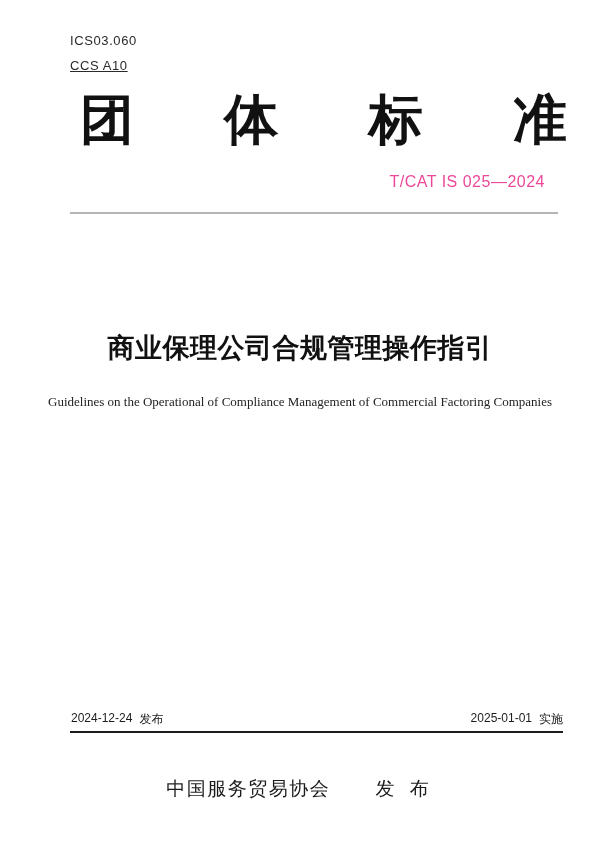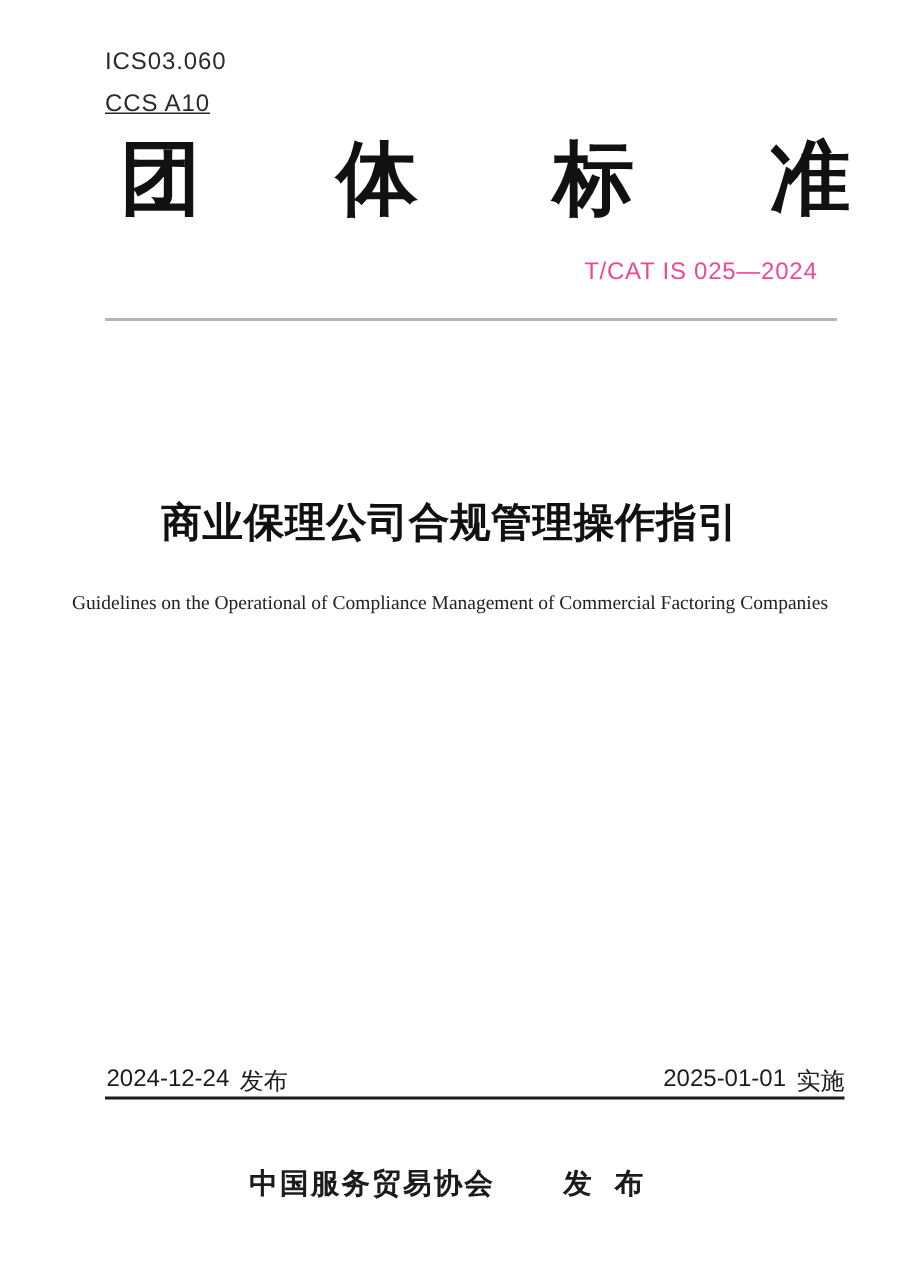--- a/index.html
+++ b/index.html
@@ -14,21 +14,21 @@
     background: #ffffff;
     overflow: hidden;
     font-family: "Liberation Sans", "DejaVu Sans", sans-serif;
     color: #1b1b1b;
   }
   .abs { position: absolute; }
 
   .meta-block {
     left: 70px;
     top: 34px;
-    font-size: 16px;
+    font-size: 13px;
     letter-spacing: 0.6px;
     color: #2a2a2a;
   }
   .meta-line { line-height: 1; }
   .meta-line + .meta-line { margin-top: 12px; text-decoration: underline; }
 
   .doc-type {
     left: 80px;
     top: 91px;
     width: 487px;
@@ -81,42 +81,42 @@
     color: #222222;
     white-space: nowrap;
   }
 
   .dates-row {
     left: 71px;
     top: 711px;
     width: 492px;
     display: flex;
     justify-content: space-between;
-    font-size: 16px;
+    font-size: 12px;
     font-weight: 500;
     color: #1b1b1b;
     white-space: nowrap;
   }
   .date-item { display: inline-flex; gap: 7px; }
 
   .rule-black {
     left: 70px;
     top: 731px;
     width: 493px;
     height: 2px;
     background: #1c1c1c;
   }
 
   .publisher-row {
     left: 0;
     top: 776px;
     width: 100%;
     text-align: center;
     font-size: 19px;
-    font-weight: 700;
+    font-weight: 400;
     color: #1b1b1b;
     white-space: nowrap;
   }
   .publisher-org { letter-spacing: 1.5px; }
   .publisher-label { letter-spacing: 5px; margin-left: 40px; }
 </style>
 </head>
 <body>
 
 <div class="page">

